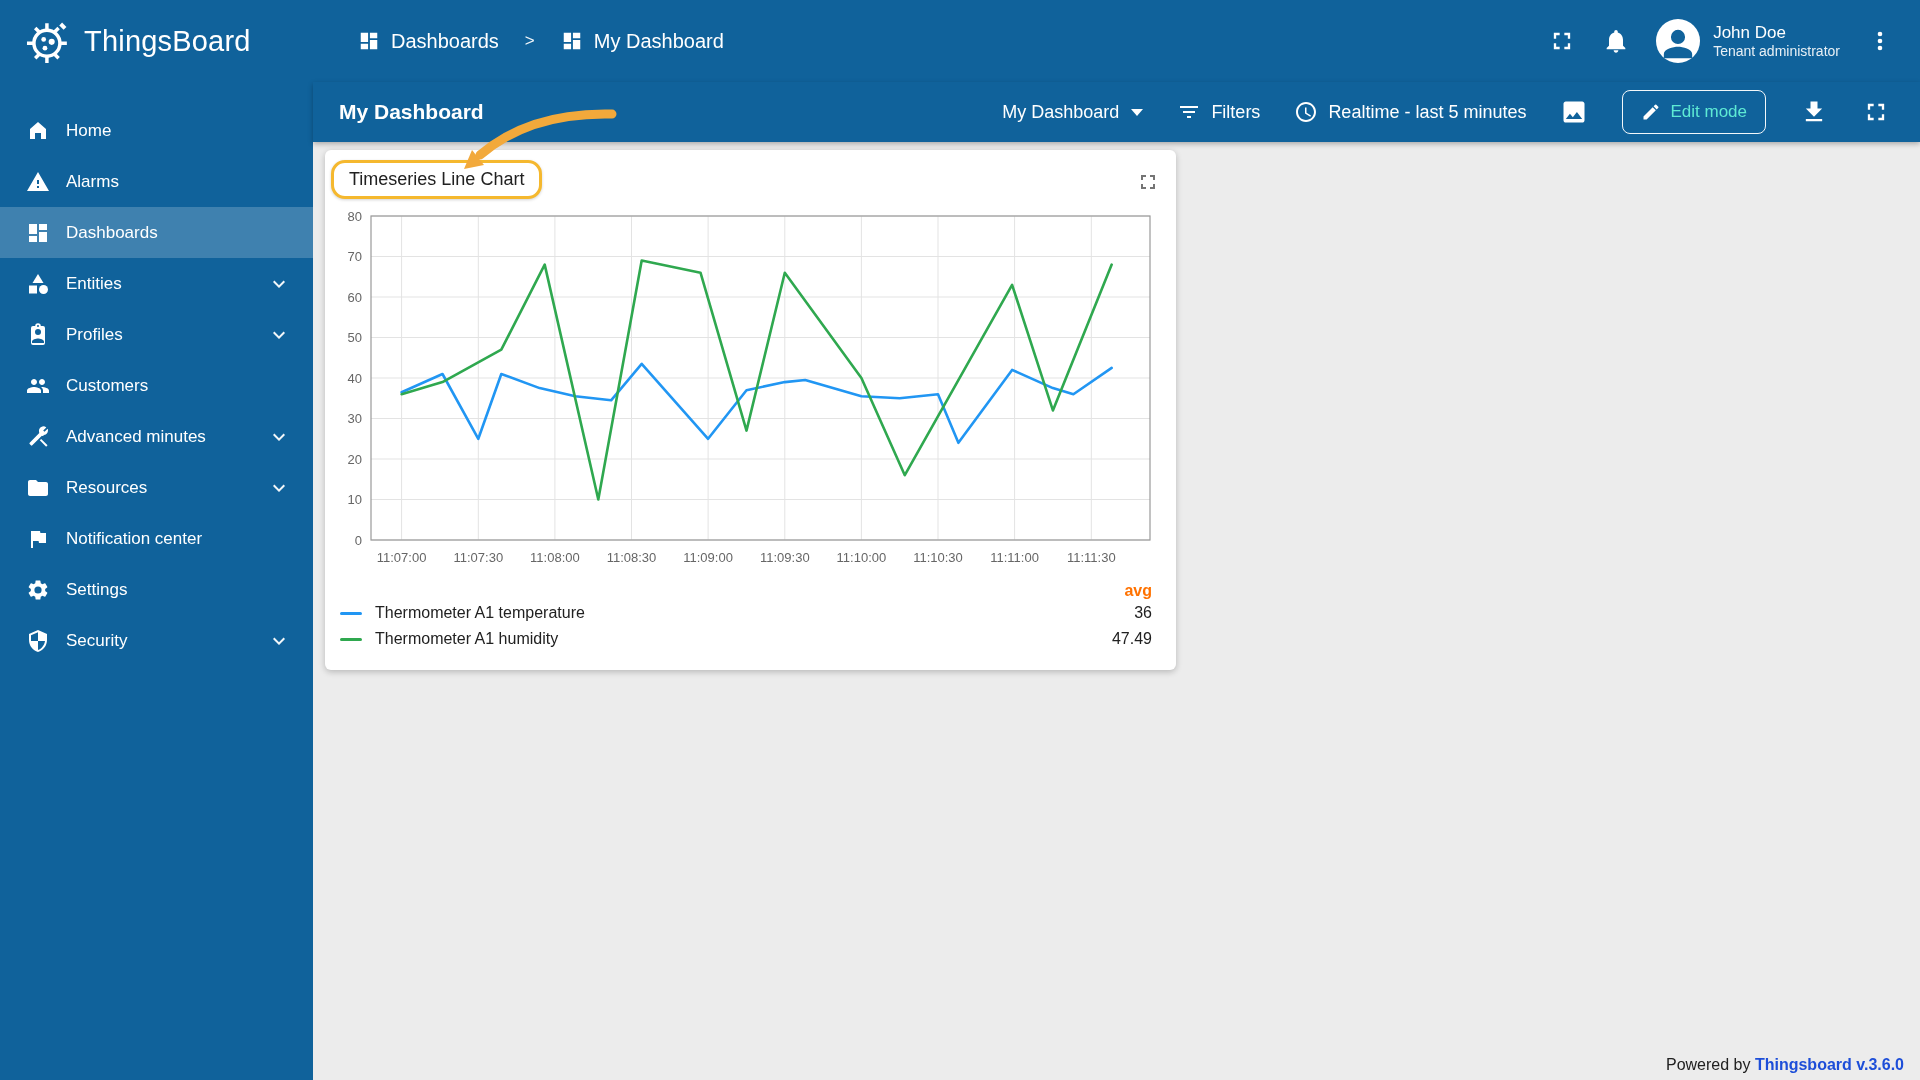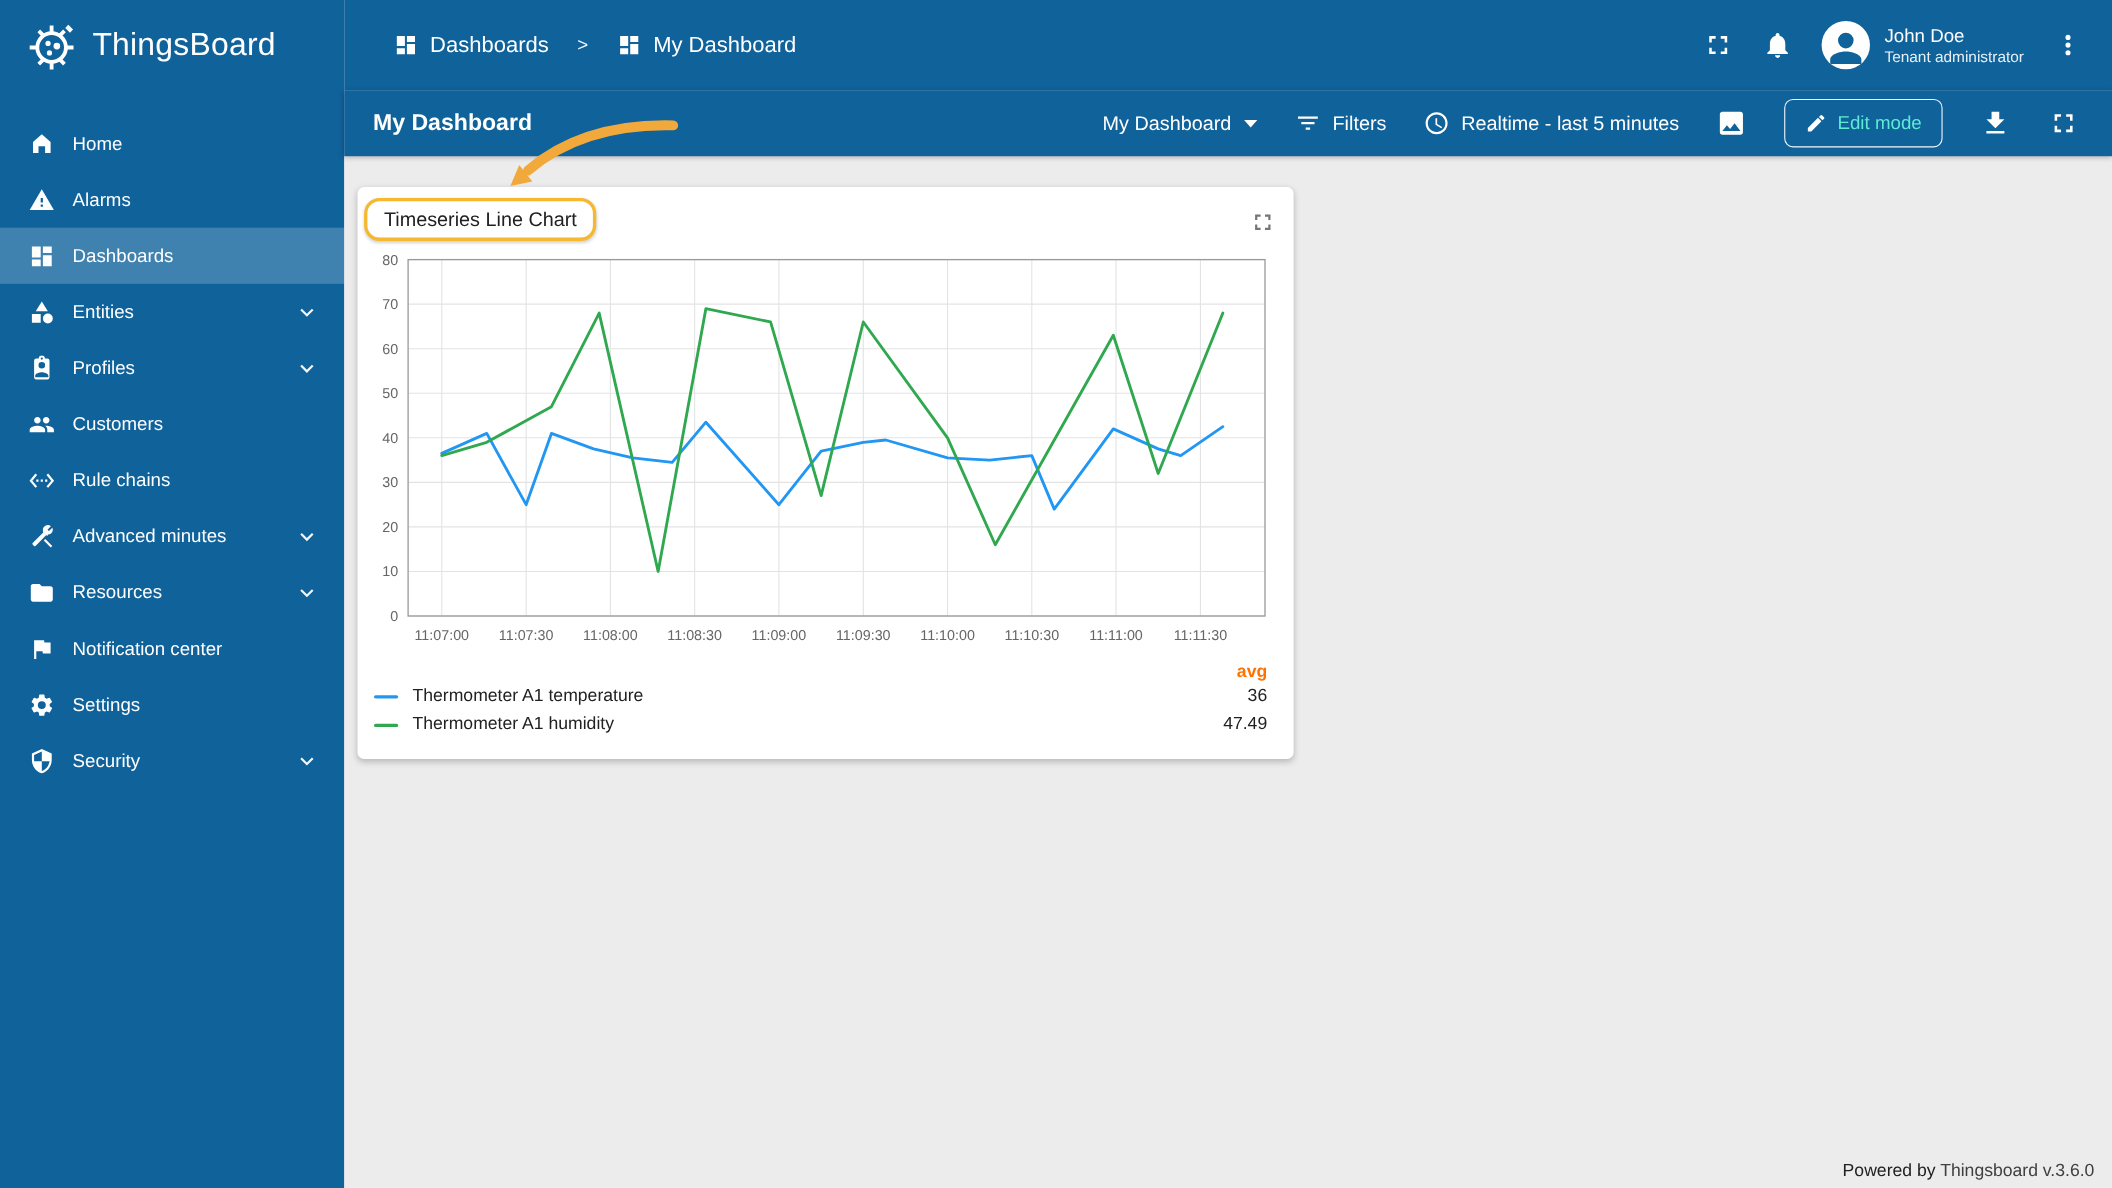--- a/index.html
+++ b/index.html
@@ -43,36 +43,36 @@
   .toolbar-title { font-size:21px; font-weight:700; }
   .toolbar-right { display:flex; align-items:center; gap:34px; }
   .tb-ctl { display:flex; align-items:center; gap:10px; font-size:18px; cursor:pointer; white-space:nowrap; }
   .tb-ctl .icon-btn { width:24px; height:24px; }
   .caret { width:0; height:0; border-left:6px solid transparent; border-right:6px solid transparent; border-top:7px solid #fff; margin-left:2px; }
   .edit-btn { display:flex; align-items:center; gap:9px; background:transparent; color:#5eead4; border:1.5px solid rgba(255,255,255,.95); border-radius:8px; padding:0 18px; height:44px; font-size:17px; font-weight:500; font-family:inherit; cursor:pointer; }
   .edit-btn .icon-btn { width:20px; height:20px; }
 
   
   .content { flex:1; background:#ececec; position:relative; overflow:hidden; }
-  .card { position:absolute; left:12px; top:28px; width:851px; height:520px; background:#fff; border-radius:6px; box-shadow:0 2px 6px rgba(0,0,0,.22); z-index:1; }
+  .card { position:absolute; left:12px; top:8px; width:851px; height:520px; background:#fff; border-radius:6px; box-shadow:0 2px 6px rgba(0,0,0,.22); z-index:1; }
   .card-header { display:flex; justify-content:space-between; align-items:flex-start; padding:10px 16px 0 6px; height:52px; }
   .widget-title { font-size:18px; color:#212121; border:3px solid #f5b82e; border-radius:14px; padding:6px 15px; background:#fff; box-shadow:0 1px 3px rgba(0,0,0,.18); }
   .widget-fs { width:24px; height:24px; display:inline-flex; cursor:pointer; margin-top:10px; }
   .widget-fs svg { width:100%; height:100%; fill:#757575; }
   .chart { display:block; margin-top:2px; }
   .chart text.tick { font-size:13px; fill:#666; font-family:"Liberation Sans","DejaVu Sans",sans-serif; }
   .legend { margin-top:2px; }
   .legend-avg { text-align:right; padding-right:24px; font-size:16px; font-weight:700; }
   .legend-row { display:flex; align-items:center; padding:4px 24px 4px 15px; }
   .legend-swatch { width:22px; height:3px; border-radius:2px; margin-right:13px; }
   .legend-name { font-size:16px; color:#212121; cursor:pointer; }
   .legend-value { margin-left:auto; font-size:16px; color:#212121; }
 
   .footer { position:absolute; right:16px; bottom:6px; font-size:16px; color:#212121; }
-  .footer a { color:#404040; font-weight:400; text-decoration:none; cursor:pointer; }
+  .footer a { color:#1d4ed8; font-weight:700; text-decoration:none; cursor:pointer; }
 
   .annotation { position:fixed; left:0; top:0; width:1920px; height:1080px; pointer-events:none; z-index:10; }
 </style>
 </head>
 <body>
 
 <div class="app">
 
   <aside class="sidebar">
     <div class="logo">
@@ -143,28 +143,20 @@
             </svg>
           </span>
         </div>
         <div class="nav-item">
           <span class="nav-icon">
             <svg viewBox="0 0 24 24" fill="currentColor" aria-hidden="true">
               <path d="M16 11c1.66 0 2.99-1.34 2.99-3S17.66 5 16 5s-3 1.34-3 3 1.34 3 3 3zm-8 0c1.66 0 2.99-1.34 2.99-3S9.66 5 8 5 5 6.34 5 8s1.34 3 3 3zm0 2c-2.33 0-7 1.17-7 3.5V19h14v-2.5c0-2.33-4.67-3.5-7-3.5zm8 0c-.29 0-.62.02-.97.05 1.16.84 1.97 1.97 1.97 3.45V19h6v-2.5c0-2.33-4.67-3.5-7-3.5z"></path>
             </svg>
           </span>
           <span class="nav-label">Customers</span>
-        </div>
-        <div class="nav-item">
-          <span class="nav-icon">
-            <svg viewBox="0 0 24 24" fill="currentColor" aria-hidden="true">
-              <path d="M7.77 6.76 6.23 5.48.82 12l5.41 6.52 1.54-1.28L3.42 12l4.35-5.24zM7 13h2v-2H7v2zm10-2h-2v2h2v-2zm-6 2h2v-2h-2v2zm6.77-7.52-1.54 1.28L20.58 12l-4.35 5.24 1.54 1.28L23.18 12l-5.41-6.52z"></path>
-            </svg>
-          </span>
-          <span class="nav-label">Rule chains</span>
         </div>
         <div class="nav-item">
           <span class="nav-icon">
             <svg viewBox="0 0 24 24" fill="currentColor" aria-hidden="true">
               <path d="m13.78 15.3 6.36 6.36 1.41-1.41-6.36-6.36zM17.5 10a4.5 4.5 0 0 0 4.5-4.5c0-.65-.15-1.26-.4-1.81L18.5 6.8 17.2 5.5l3.11-3.1A4.5 4.5 0 0 0 13 6.5c0 .57.11 1.11.3 1.61L3.7 17.7a1 1 0 0 0 0 1.41l1.19 1.19a1 1 0 0 0 1.41 0l9.59-9.6c.5.19 1.04.3 1.61.3z"></path>
             </svg>
           </span>
           <span class="nav-label">Advanced minutes</span>
           <span class="nav-chevron">
             <svg viewBox="0 0 24 24" fill="currentColor" aria-hidden="true">

